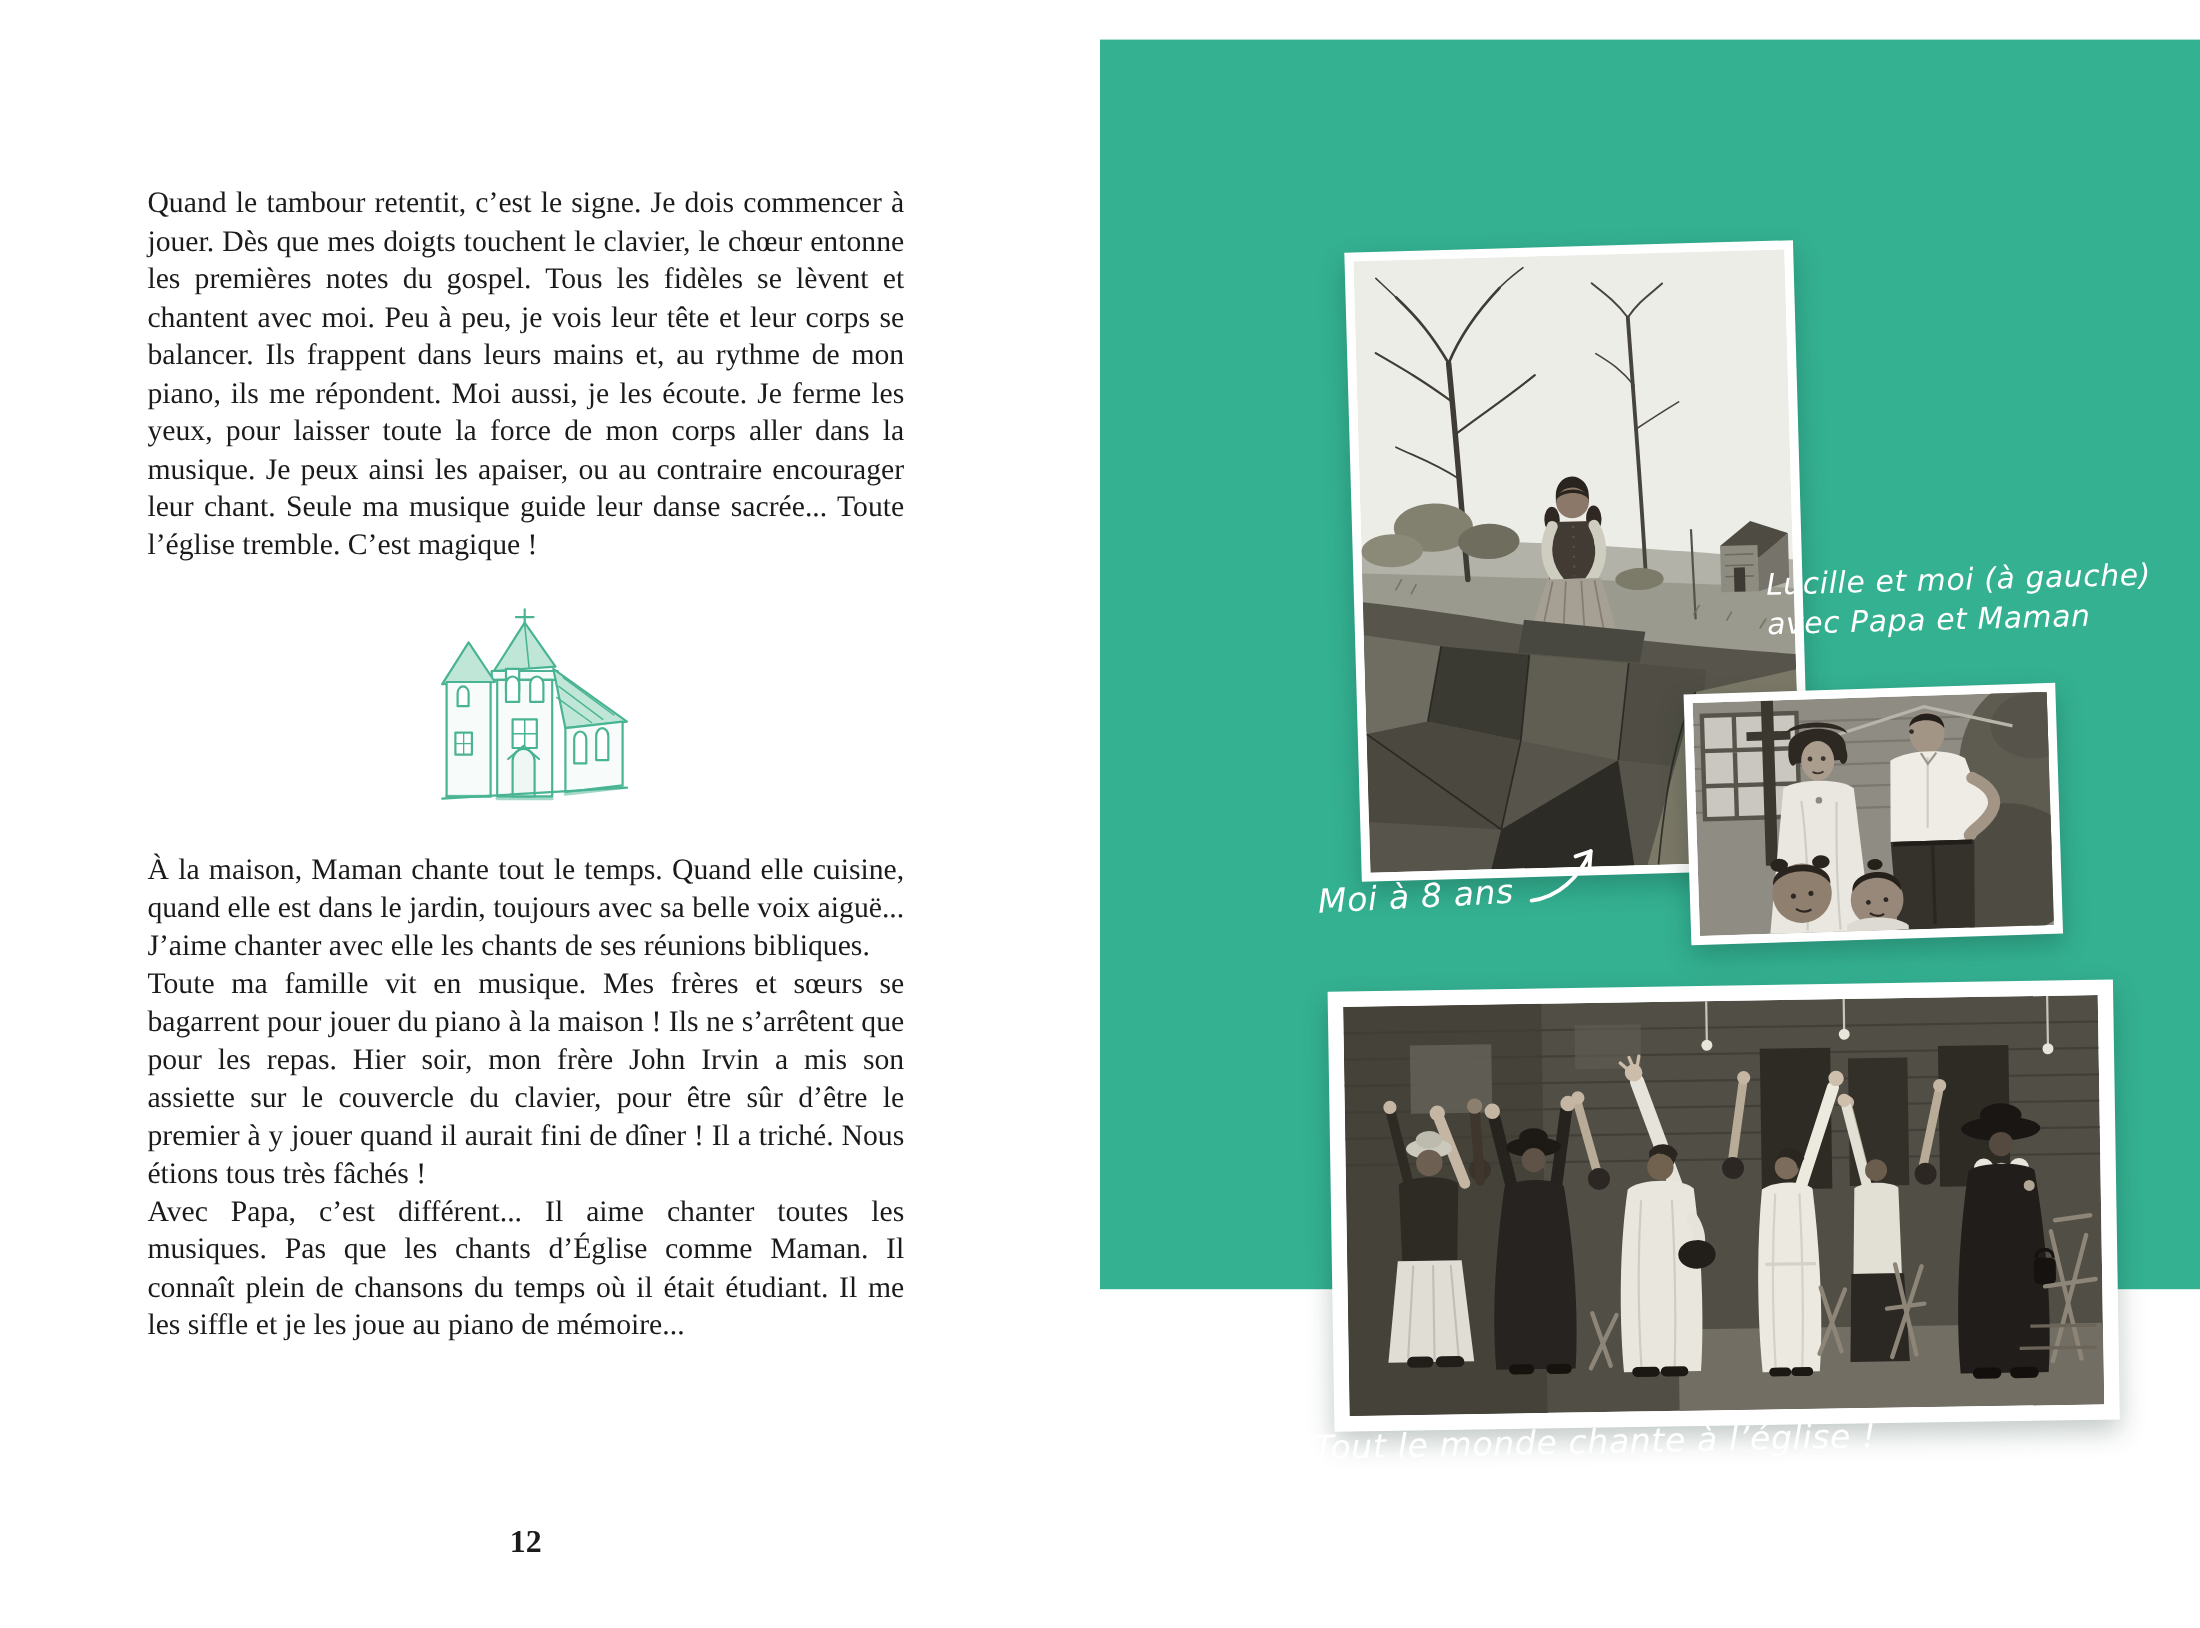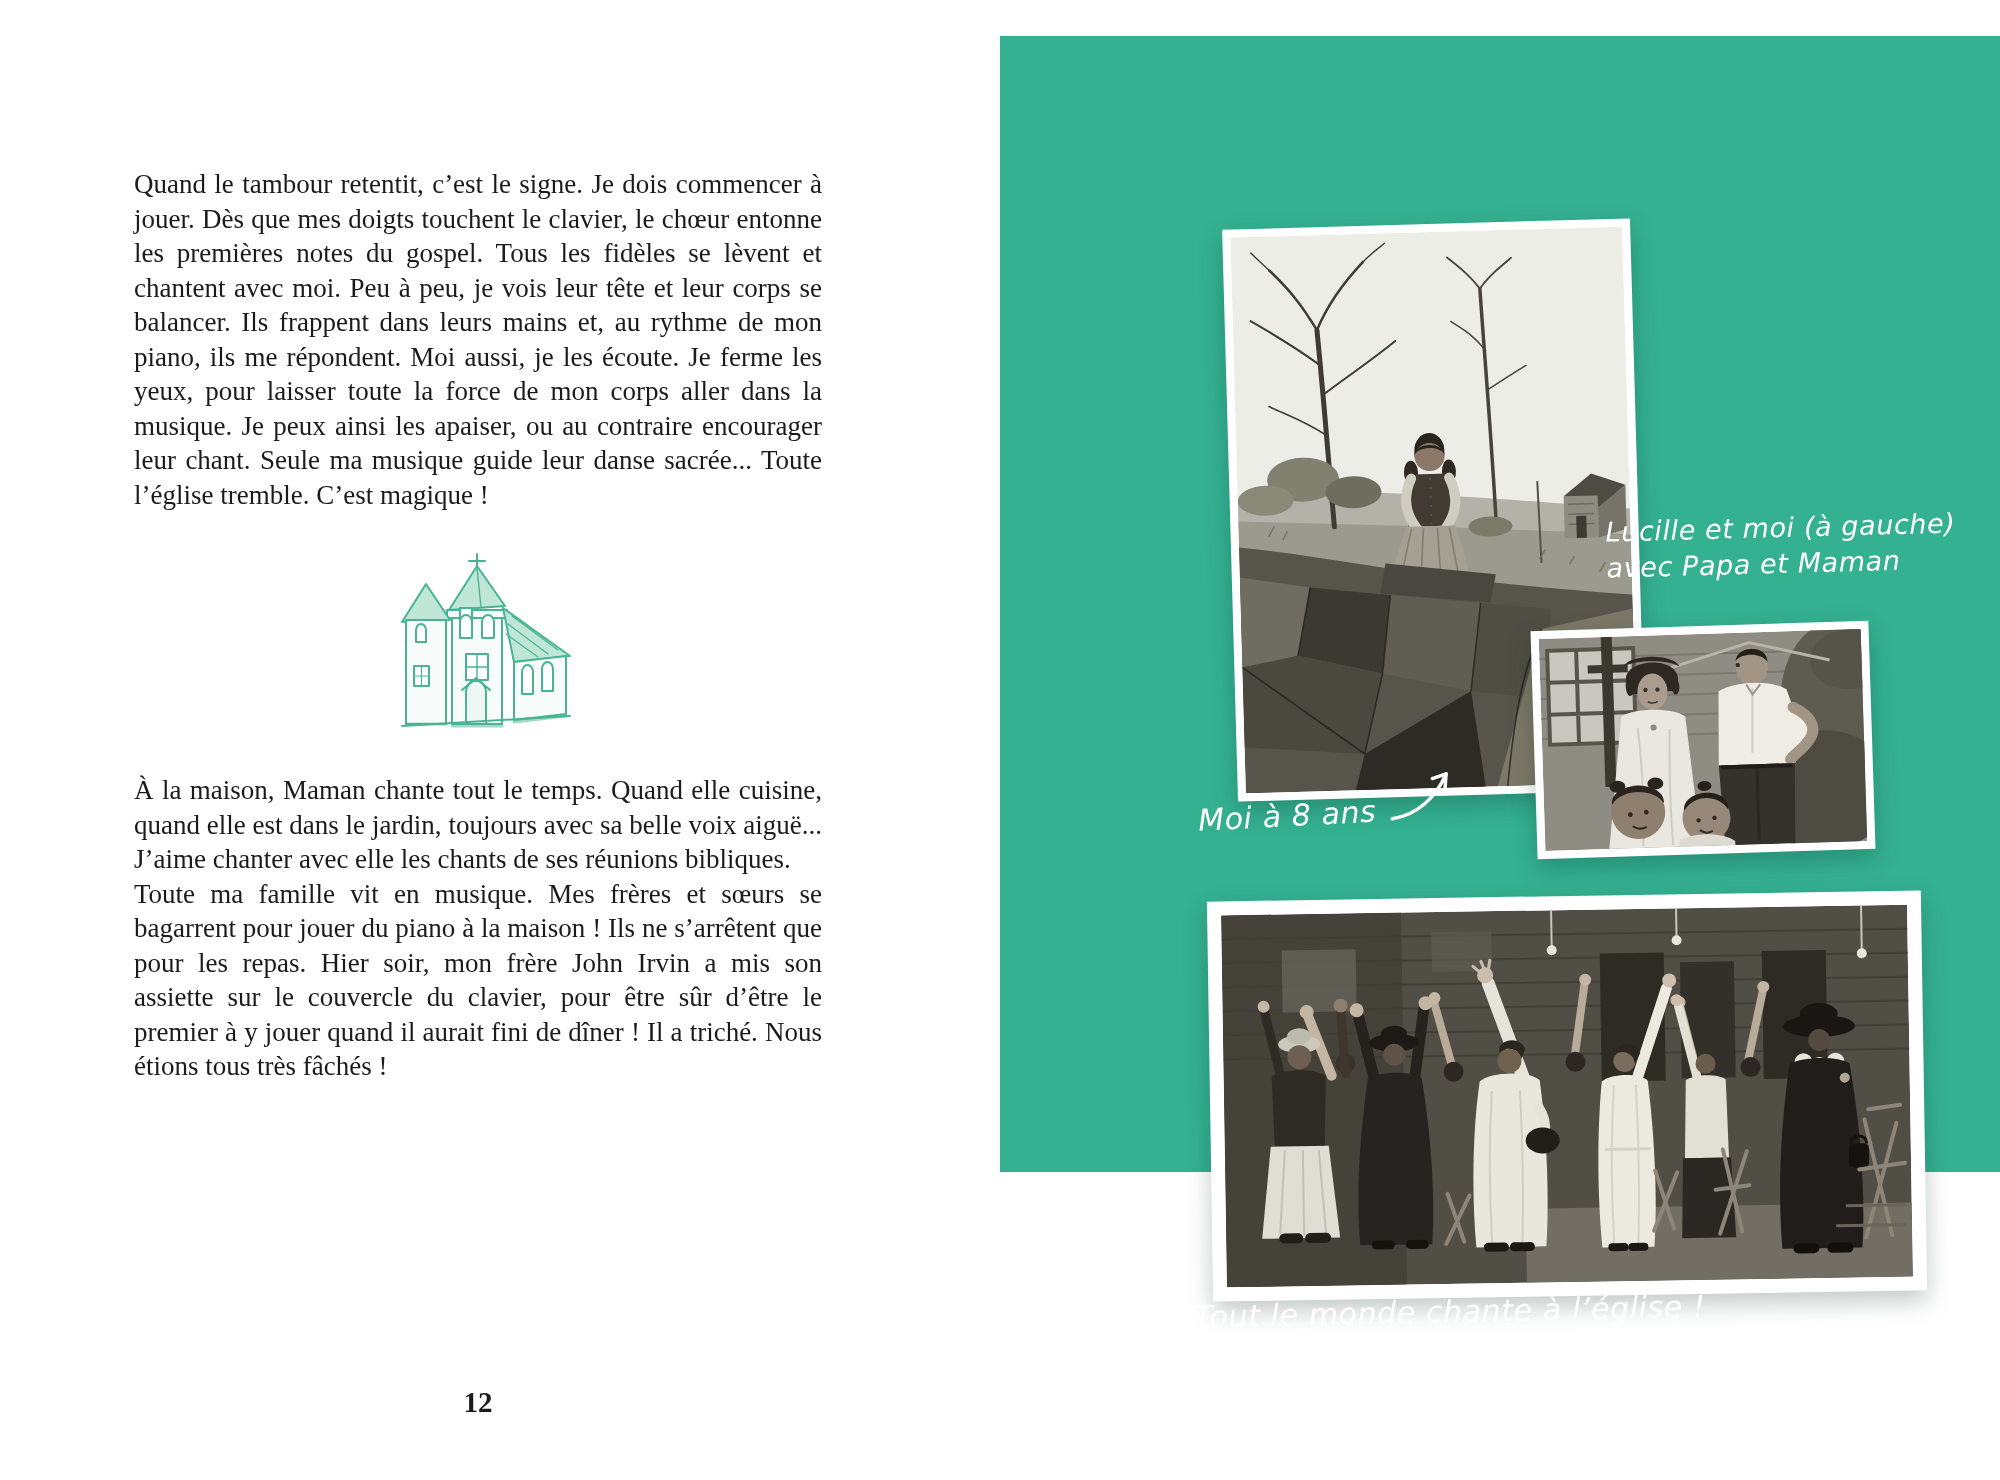--- a/index.html
+++ b/index.html
@@ -94,20 +94,21 @@
 
         <path d="M30,176 L198,166"></path>
         <path d="M34,174 h40 M80,176 h50 M142,172 l52,-6" stroke-width="3" opacity=".5"></path>
       </g>
     </svg>
   </figure>
 
   <div class="text-block tb2">
     <p>À la maison, Maman chante tout le temps. Quand elle cuisine, quand elle est dans le jardin, toujours avec sa belle voix aiguë... J’aime chanter avec elle les chants de ses réunions bibliques.</p>
     <p>Toute ma famille vit en musique. Mes frères et sœurs se bagarrent pour jouer du piano à la maison ! Ils ne s’arrêtent que pour les repas. Hier soir, mon frère John Irvin a mis son assiette sur le couvercle du clavier, pour être sûr d’être le premier à y jouer quand il aurait fini de dîner ! Il a triché. Nous étions tous très fâchés !</p>
+    <p>Avec Papa, c’est différent... Il aime chanter toutes les musiques. Pas que les chants d’Église comme Maman. Il connaît plein de chansons du temps où il était étudiant. Il me les siffle et je les joue au piano de mémoire...</p>
   </div>
 
   <div class="page-number">12</div>
 </section>
 
 <section class="page right">
 
   <figure class="photo photo1">
     <svg width="392" height="556" viewBox="0 0 392 556">
       <rect width="392" height="556" fill="#ededE8"></rect>

